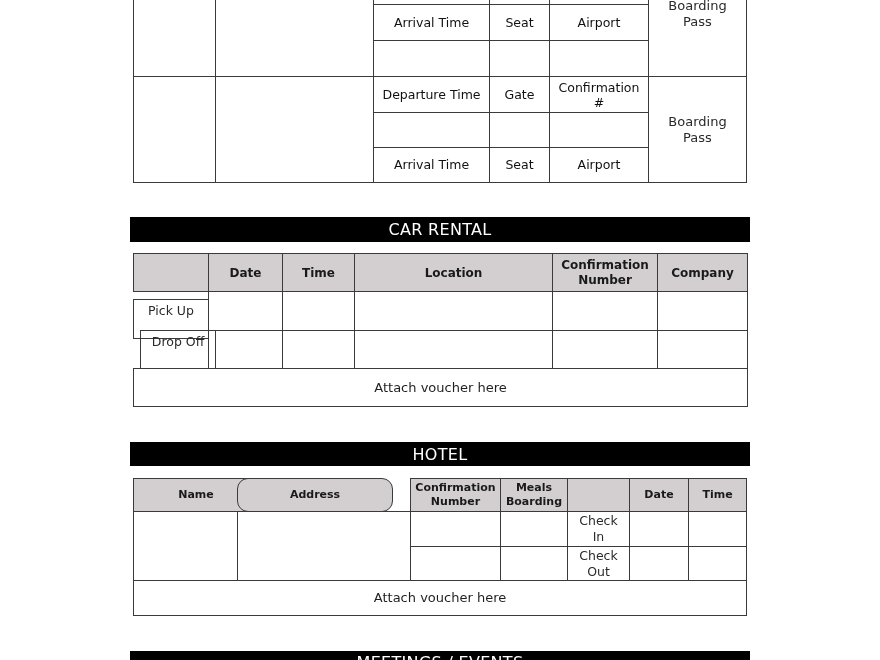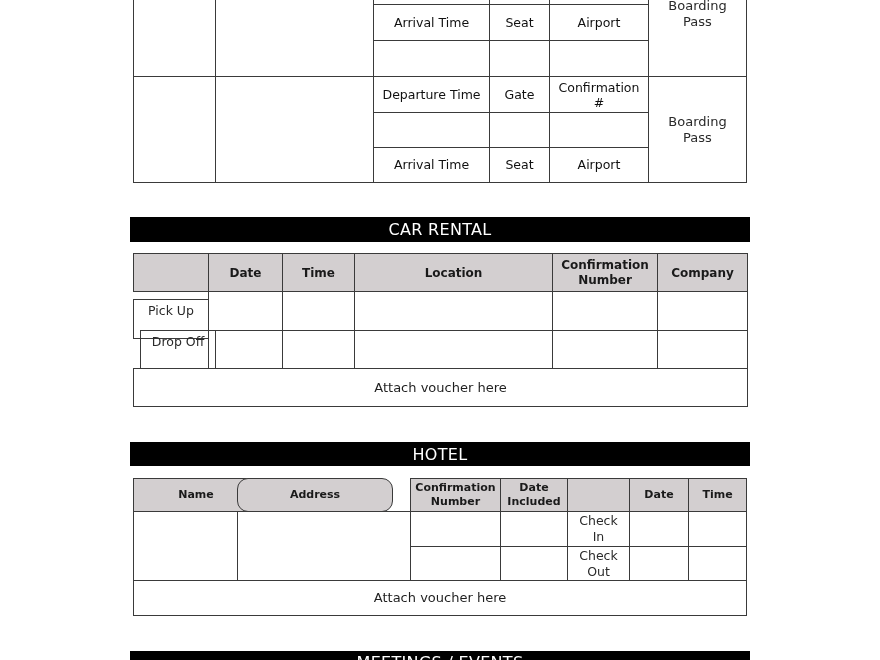--- a/index.html
+++ b/index.html
@@ -136,21 +136,21 @@
   <div class="cell hdr small" style="left:133px; top:478px; width:126px; height:34px;">
       <span>Name</span>
     </div>
   <div class="cell hdr small" style="left:237px; top:478px; width:156px; height:34px;border-radius:11px;">
       <span>Address</span>
     </div>
   <div class="cell hdr small" style="left:410px; top:478px; width:91px; height:34px; padding:0 4px;">
       <span>Confirmation Number</span>
     </div>
   <div class="cell hdr small" style="left:500px; top:478px; width:68px; height:34px; padding:0 4px;">
-      <span>Date Included</span>
+      <span>Meals Boarding</span>
     </div>
   <div class="cell hdr small" style="left:567px; top:478px; width:63px; height:34px;">
       <span></span>
     </div>
   <div class="cell hdr small" style="left:629px; top:478px; width:60px; height:34px;">
       <span>Date</span>
     </div>
   <div class="cell hdr small" style="left:688px; top:478px; width:59px; height:34px;">
       <span>Time</span>
     </div>

